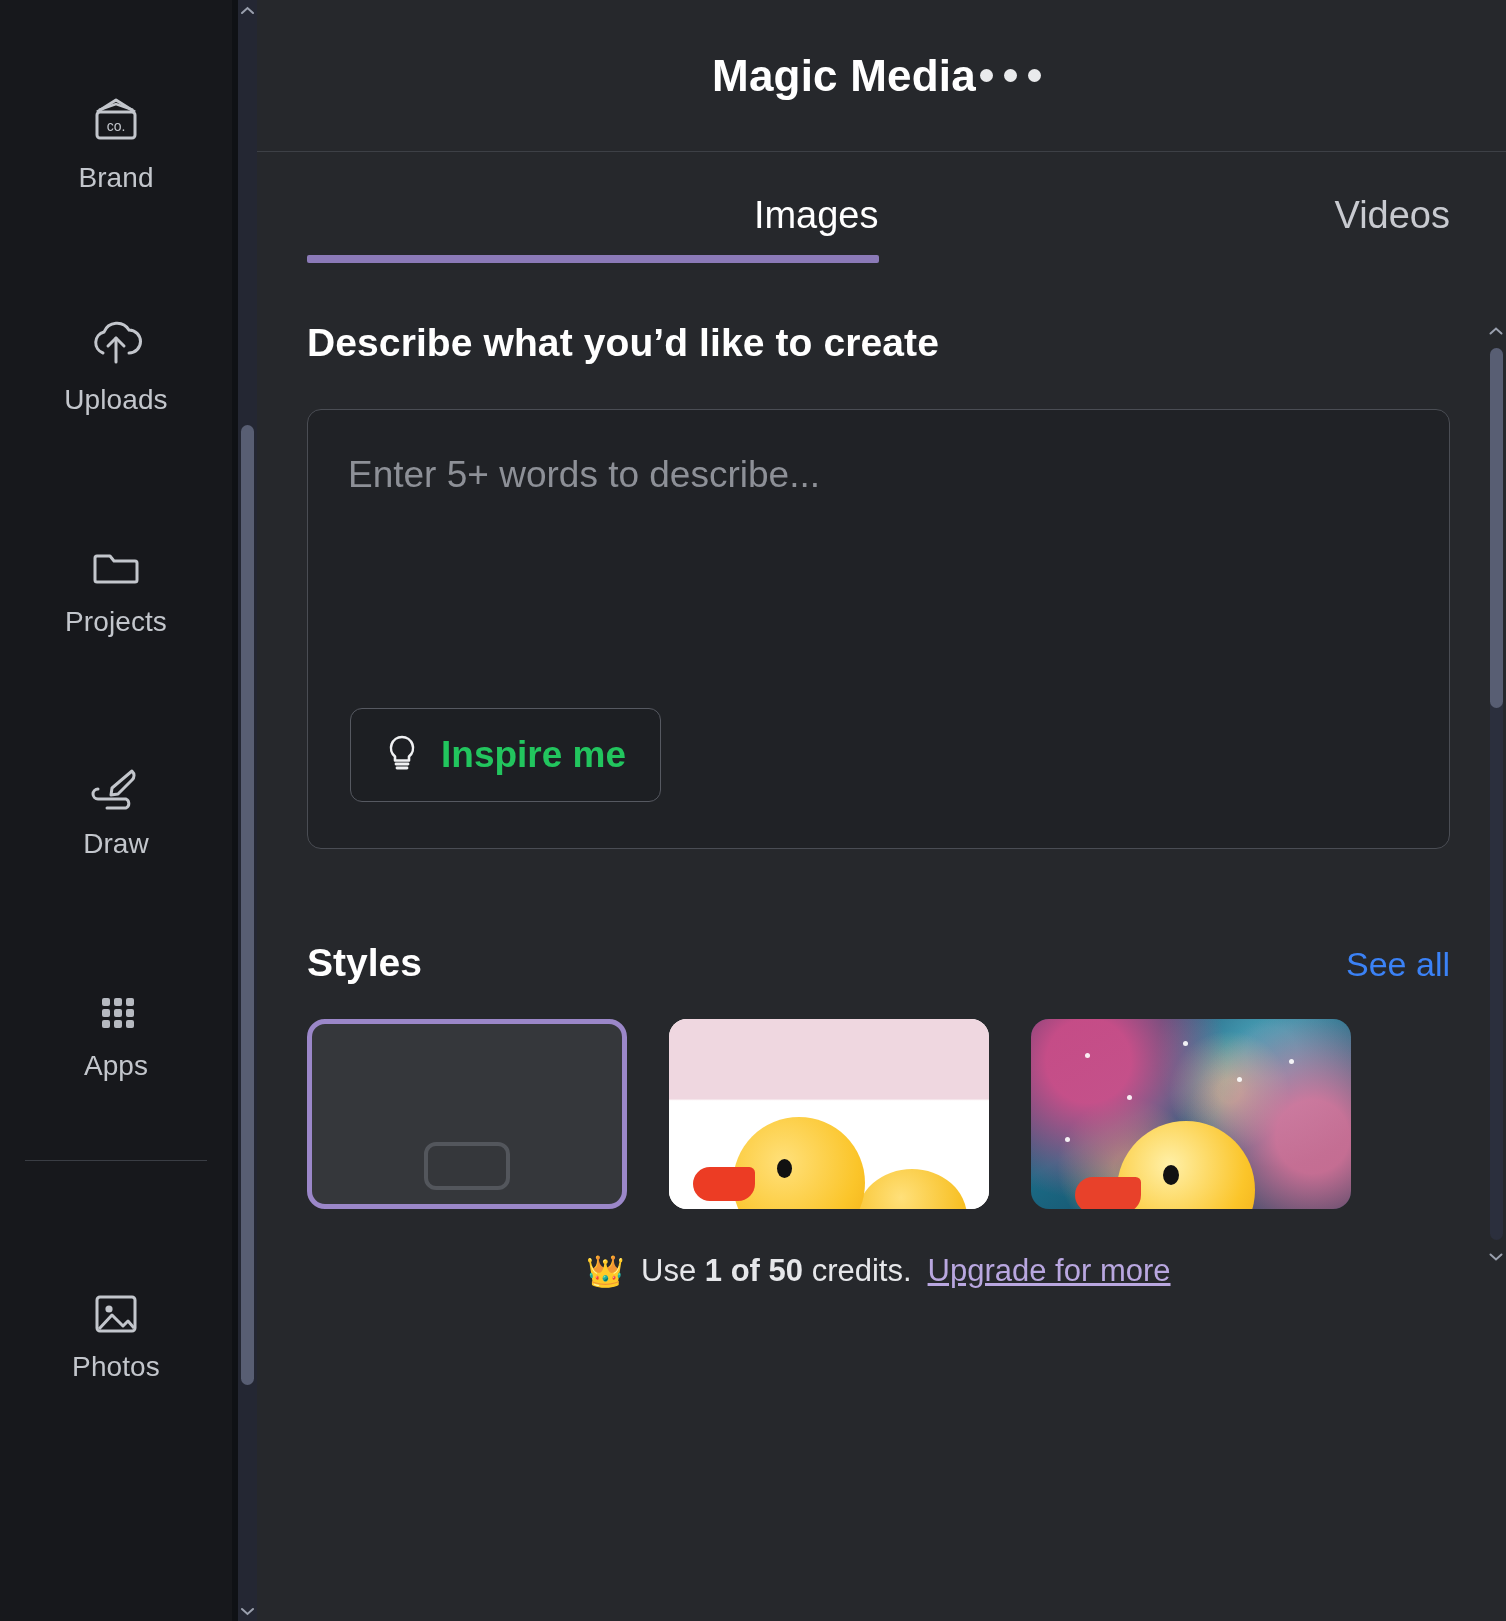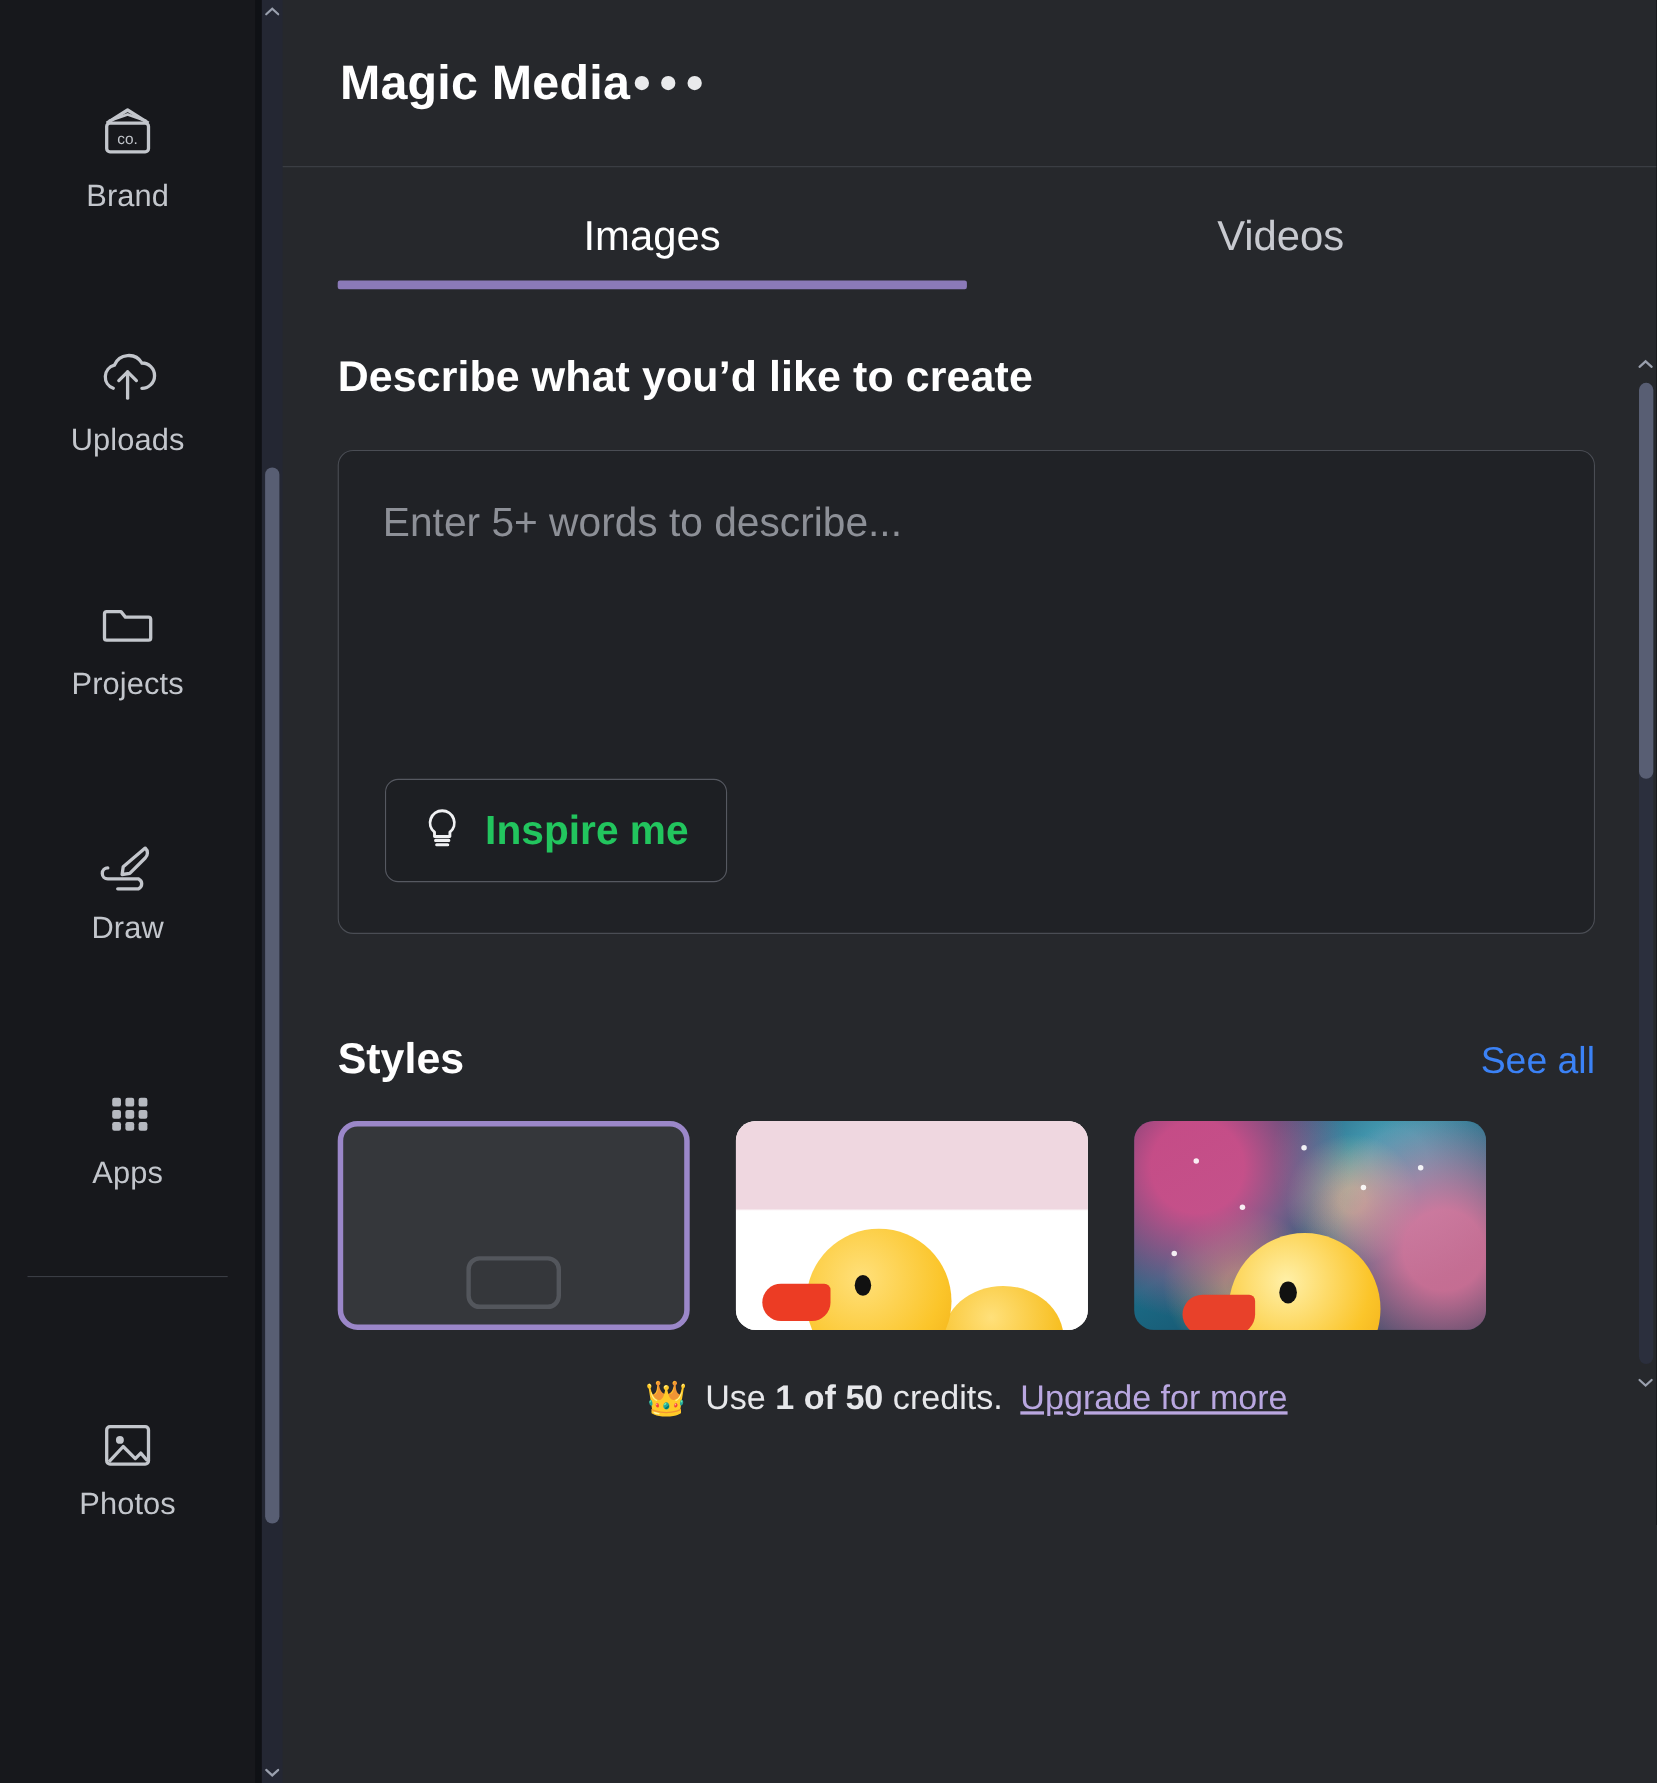--- a/index.html
+++ b/index.html
@@ -67,30 +67,30 @@
     height:100%;
     background:#26282c;
     margin-left:19px;
     display:flex; flex-direction:column;
   }
   .panel-header {
     height:152px; flex:0 0 152px;
     border-bottom:1px solid #3d4046;
     display:flex; align-items:center;
     padding:0 58px 0 58px;
-    justify-content:flex-start;
+    justify-content:center;
   }
   .panel-title { font-size:44px; font-weight:bold; color:#fff; letter-spacing:.2px; }
   .kebab { display:flex; gap:11px; cursor:pointer; padding:12px 4px; }
   .kebab i { width:13px; height:13px; border-radius:50%; background:#e9eaec; display:block; }
 
   
   .tabs { display:flex; padding:0 56px; margin-top:42px; }
   .tab {
-    flex:1; text-align:center;
+    flex:1; text-align:right;
     font-size:38px; color:#fff;
     padding-bottom:26px;
     cursor:pointer; position:relative;
   }
   .tab.inactive { color:#c8cad0; }
   .tab.active::after {
     content:""; position:absolute; left:0; right:0; bottom:0;
     height:8px; background:#8b7ab8; border-radius:2px;
   }
 

